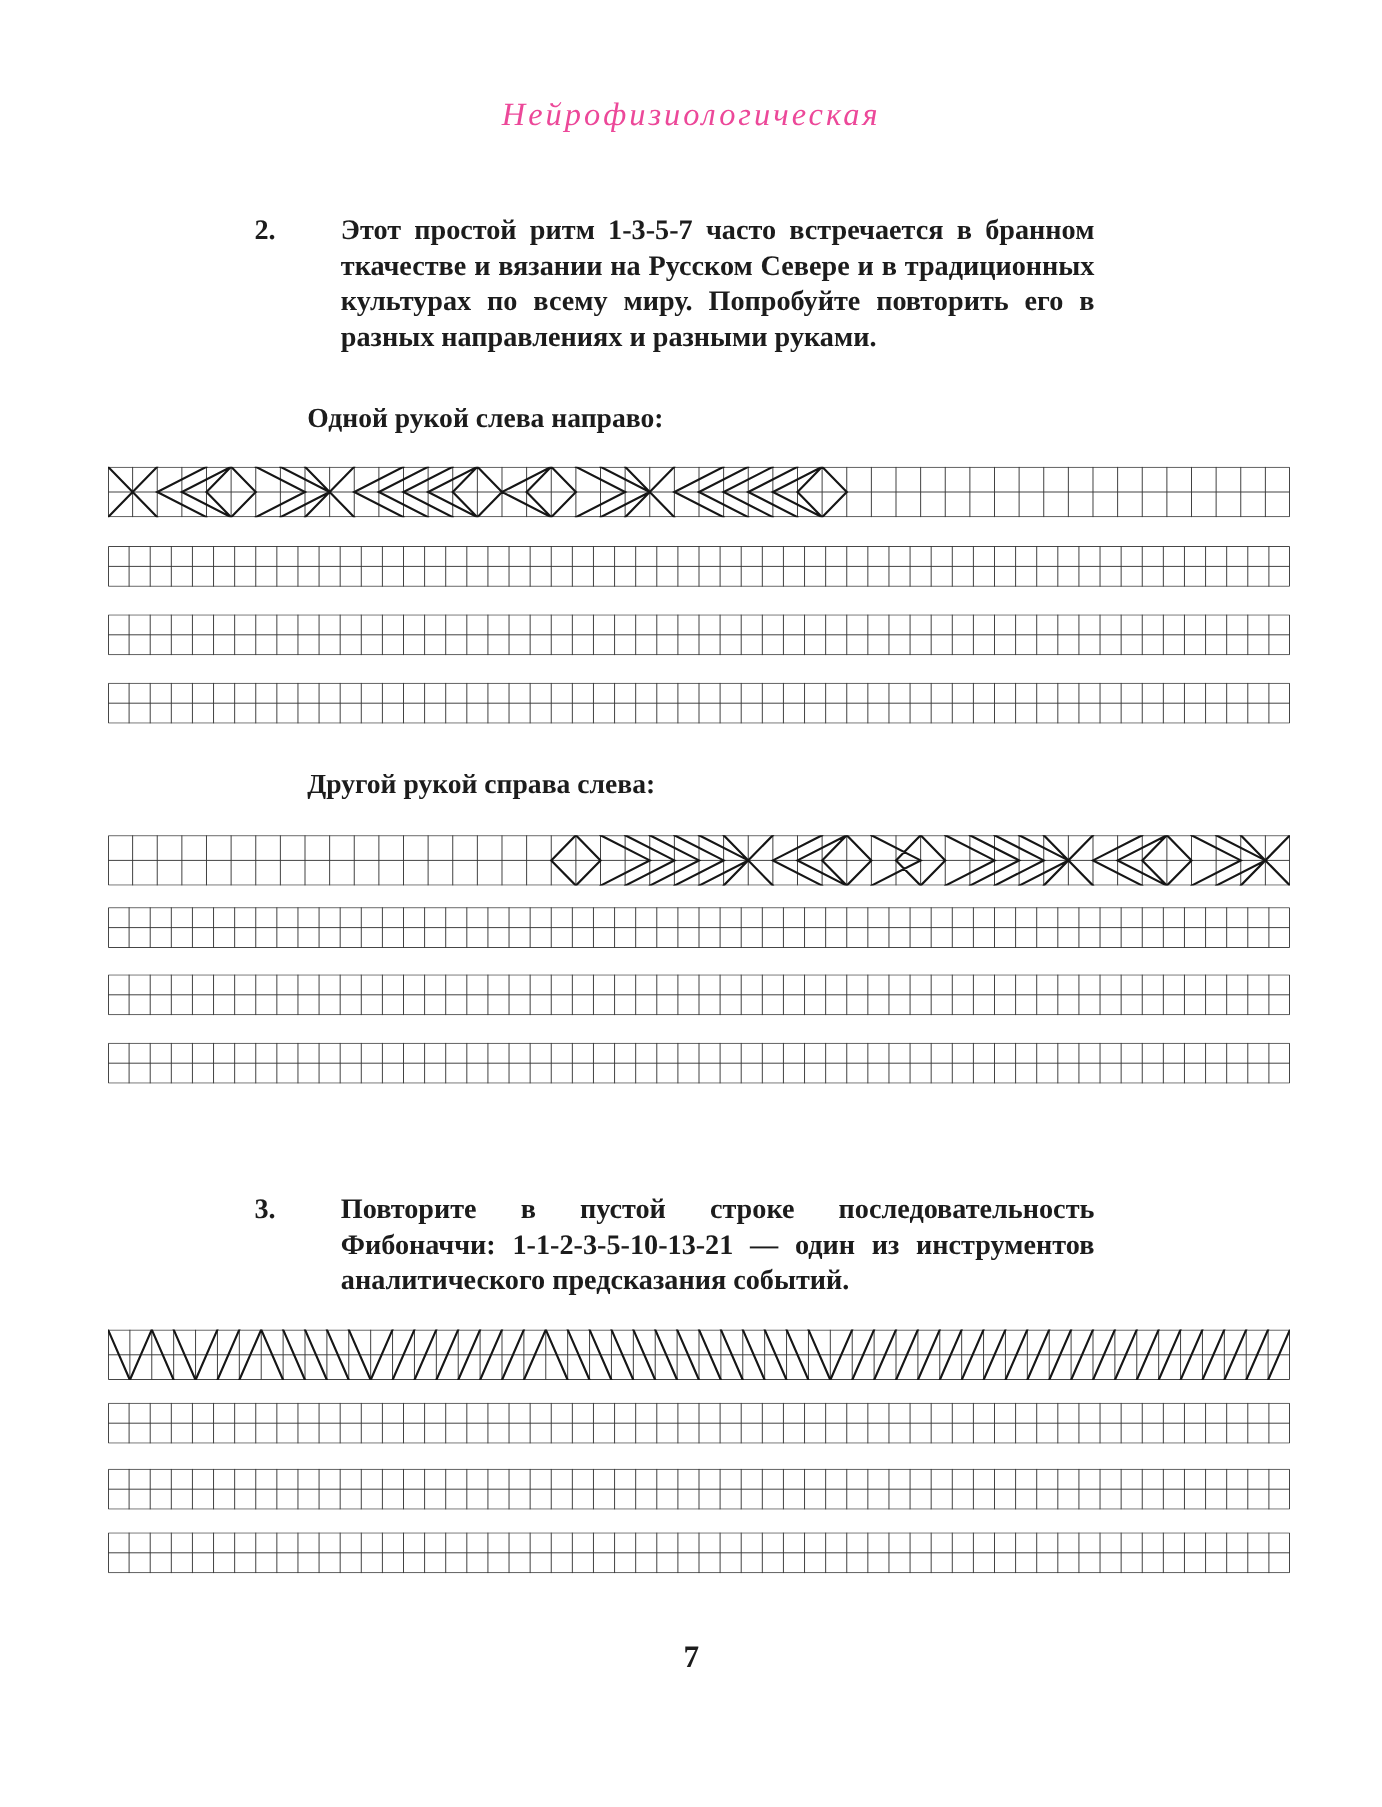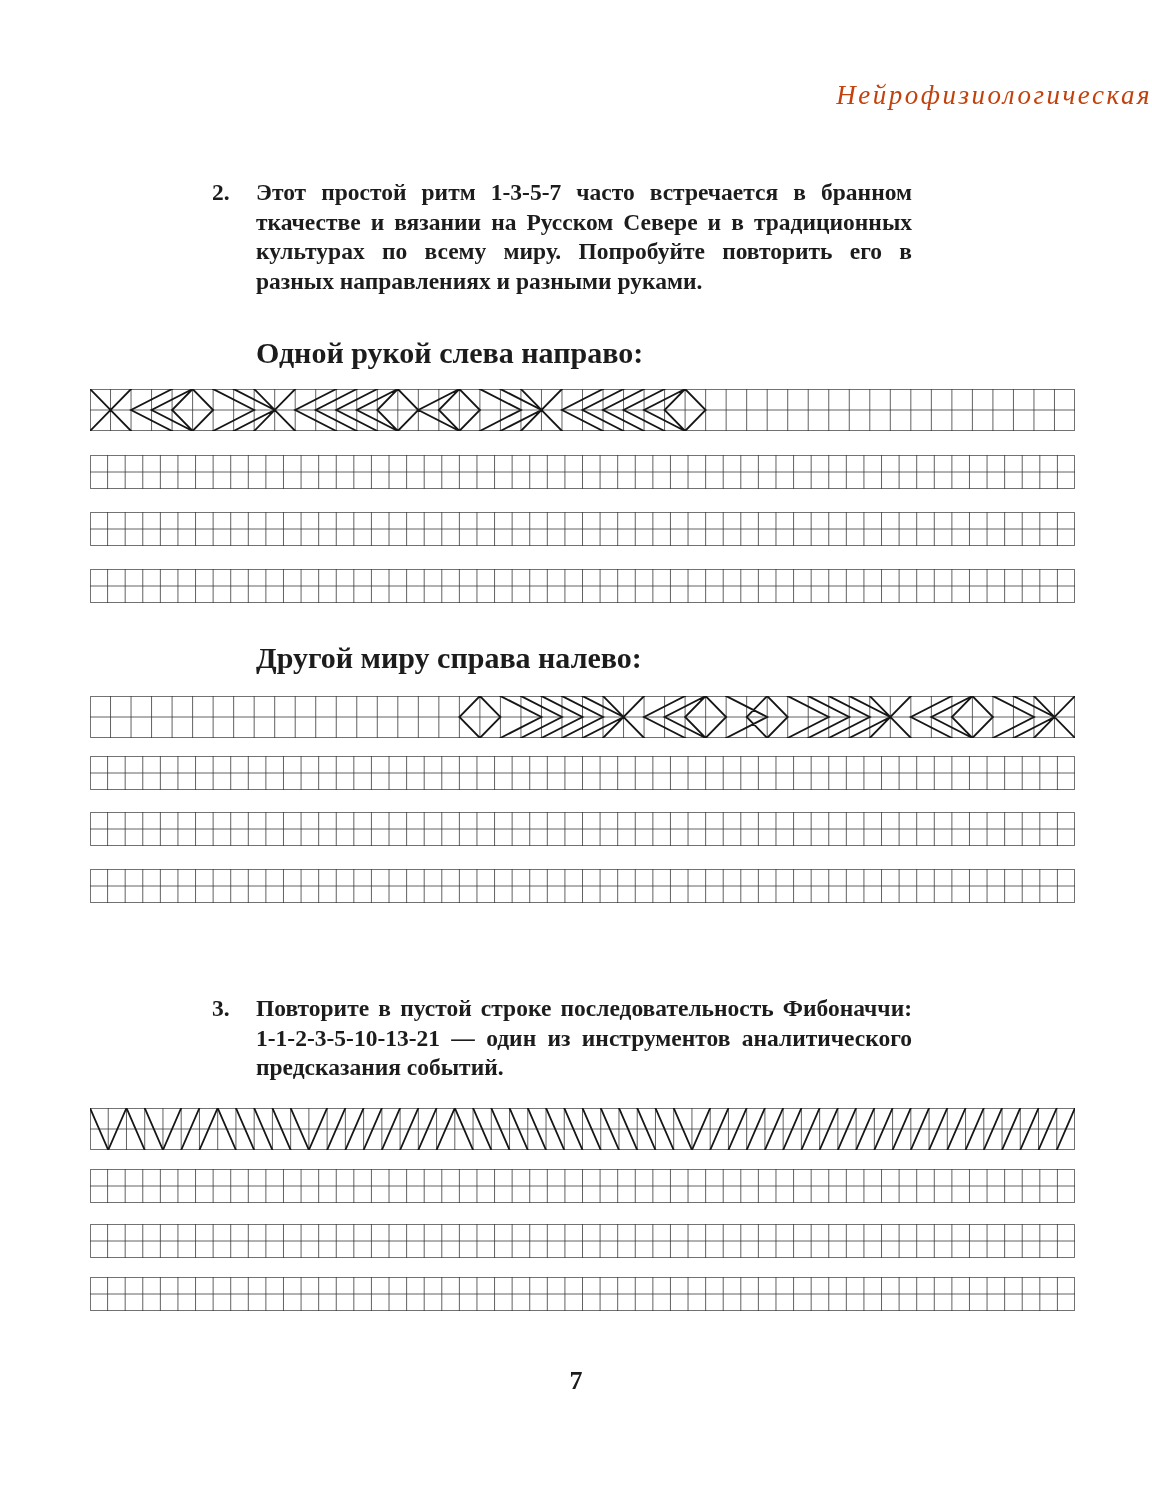--- a/index.html
+++ b/index.html
@@ -6,37 +6,38 @@
   html,body { background:#ffffff; }
   body {
     width:1152px; height:1506px; position:relative;
     font-family:"Liberation Serif", serif; color:#1c1c1c;
     overflow:hidden;
   }
   .page { position:absolute; inset:0; background:#fff; }
 
   .chapter-title {
     position:absolute; top:80px; left:0; width:100%;
-    text-align:right; font-style:italic; font-weight:normal;
-    font-size:27px; letter-spacing:2.5px; color:#c2410c;
+    text-align:center; font-style:italic; font-weight:normal;
+    font-size:27px; letter-spacing:2.5px; color:#ec4899;
   }
 
   .exercise { position:absolute; left:212px; width:700px; display:flex; }
   .ex2 { top:178px; }
   .ex3 { top:994px; }
   .ex-num {
     flex:0 0 44px; font-weight:bold; font-size:23.5px; line-height:29.5px;
   }
   .ex-text {
     flex:1; font-weight:bold; font-size:23.5px; line-height:29.5px;
     text-align:justify;
+    margin-left:28px;
   }
 
   .sublabel {
-    position:absolute; left:256px; font-weight:bold; font-size:30px;
+    position:absolute; left:256px; font-weight:bold; font-size:23px;
   }
   .label-ltr { top:336px; }
   .label-rtl { top:641px; }
 
   .strip {
     position:absolute; left:90px; width:985px; line-height:0;
   }
 
   .page-num {
     position:absolute; top:1366px; left:0; width:100%;
@@ -64,21 +65,21 @@
   <div class="strip" style="top:455px;height:34px"><svg width="985" height="34" viewBox="0 0 985 34" xmlns="http://www.w3.org/2000/svg">
         <path d="M0.4 0.4H984.6V33.6H0.4ZM17.59 0V34M35.18 0V34M52.77 0V34M70.36 0V34M87.95 0V34M105.54 0V34M123.13 0V34M140.71 0V34M158.3 0V34M175.89 0V34M193.48 0V34M211.07 0V34M228.66 0V34M246.25 0V34M263.84 0V34M281.43 0V34M299.02 0V34M316.61 0V34M334.2 0V34M351.79 0V34M369.38 0V34M386.96 0V34M404.55 0V34M422.14 0V34M439.73 0V34M457.32 0V34M474.91 0V34M492.5 0V34M510.09 0V34M527.68 0V34M545.27 0V34M562.86 0V34M580.45 0V34M598.04 0V34M615.63 0V34M633.21 0V34M650.8 0V34M668.39 0V34M685.98 0V34M703.57 0V34M721.16 0V34M738.75 0V34M756.34 0V34M773.93 0V34M791.52 0V34M809.11 0V34M826.7 0V34M844.29 0V34M861.88 0V34M879.46 0V34M897.05 0V34M914.64 0V34M932.23 0V34M949.82 0V34M967.41 0V34M0 17H985" stroke="#3a3a3a" stroke-width="0.8" fill="none"></path>
       </svg></div>
   <div class="strip" style="top:512px;height:34px"><svg width="985" height="34" viewBox="0 0 985 34" xmlns="http://www.w3.org/2000/svg">
         <path d="M0.4 0.4H984.6V33.6H0.4ZM17.59 0V34M35.18 0V34M52.77 0V34M70.36 0V34M87.95 0V34M105.54 0V34M123.13 0V34M140.71 0V34M158.3 0V34M175.89 0V34M193.48 0V34M211.07 0V34M228.66 0V34M246.25 0V34M263.84 0V34M281.43 0V34M299.02 0V34M316.61 0V34M334.2 0V34M351.79 0V34M369.38 0V34M386.96 0V34M404.55 0V34M422.14 0V34M439.73 0V34M457.32 0V34M474.91 0V34M492.5 0V34M510.09 0V34M527.68 0V34M545.27 0V34M562.86 0V34M580.45 0V34M598.04 0V34M615.63 0V34M633.21 0V34M650.8 0V34M668.39 0V34M685.98 0V34M703.57 0V34M721.16 0V34M738.75 0V34M756.34 0V34M773.93 0V34M791.52 0V34M809.11 0V34M826.7 0V34M844.29 0V34M861.88 0V34M879.46 0V34M897.05 0V34M914.64 0V34M932.23 0V34M949.82 0V34M967.41 0V34M0 17H985" stroke="#3a3a3a" stroke-width="0.8" fill="none"></path>
       </svg></div>
   <div class="strip" style="top:569px;height:34px"><svg width="985" height="34" viewBox="0 0 985 34" xmlns="http://www.w3.org/2000/svg">
         <path d="M0.4 0.4H984.6V33.6H0.4ZM17.59 0V34M35.18 0V34M52.77 0V34M70.36 0V34M87.95 0V34M105.54 0V34M123.13 0V34M140.71 0V34M158.3 0V34M175.89 0V34M193.48 0V34M211.07 0V34M228.66 0V34M246.25 0V34M263.84 0V34M281.43 0V34M299.02 0V34M316.61 0V34M334.2 0V34M351.79 0V34M369.38 0V34M386.96 0V34M404.55 0V34M422.14 0V34M439.73 0V34M457.32 0V34M474.91 0V34M492.5 0V34M510.09 0V34M527.68 0V34M545.27 0V34M562.86 0V34M580.45 0V34M598.04 0V34M615.63 0V34M633.21 0V34M650.8 0V34M668.39 0V34M685.98 0V34M703.57 0V34M721.16 0V34M738.75 0V34M756.34 0V34M773.93 0V34M791.52 0V34M809.11 0V34M826.7 0V34M844.29 0V34M861.88 0V34M879.46 0V34M897.05 0V34M914.64 0V34M932.23 0V34M949.82 0V34M967.41 0V34M0 17H985" stroke="#3a3a3a" stroke-width="0.8" fill="none"></path>
       </svg></div>
 
-  <div class="sublabel label-rtl">Другой миру справа налево:</div>
+  <div class="sublabel label-rtl">Другой рукой справа слева:</div>
 
   <div class="strip" style="top:696px;height:42px"><svg width="985" height="42" viewBox="0 0 985 42" xmlns="http://www.w3.org/2000/svg">
         <path d="M0.4 0.4H984.6V41.6H0.4ZM20.52 0V42M41.04 0V42M61.56 0V42M82.08 0V42M102.6 0V42M123.13 0V42M143.65 0V42M164.17 0V42M184.69 0V42M205.21 0V42M225.73 0V42M246.25 0V42M266.77 0V42M287.29 0V42M307.81 0V42M328.33 0V42M348.85 0V42M369.38 0V42M389.9 0V42M410.42 0V42M430.94 0V42M451.46 0V42M471.98 0V42M492.5 0V42M513.02 0V42M533.54 0V42M554.06 0V42M574.58 0V42M595.1 0V42M615.63 0V42M636.15 0V42M656.67 0V42M677.19 0V42M697.71 0V42M718.23 0V42M738.75 0V42M759.27 0V42M779.79 0V42M800.31 0V42M820.83 0V42M841.35 0V42M861.88 0V42M882.4 0V42M902.92 0V42M923.44 0V42M943.96 0V42M964.48 0V42M0 21H985" stroke="#3a3a3a" stroke-width="0.8" fill="none"></path>
         <path d="M20.52 0L41.04 21L20.52 42L0 21ZM41.04 0L82.08 21L41.04 42M61.56 0L102.6 21L61.56 42M82.08 0L123.13 21L82.08 42M102.6 0L143.65 21L102.6 42M123.12 0L164.17 21L123.12 42M143.65 0L184.69 42M184.69 0L143.65 42M225.73 0L184.69 21L225.73 42M246.25 0L205.21 21L246.25 42M246.25 0L266.77 21L246.25 42L225.73 21ZM266.77 0L307.81 21L266.77 42M307.81 0L328.33 21L307.81 42L287.29 21ZM328.33 0L369.38 21L328.33 42M348.85 0L389.9 21L348.85 42M369.37 0L410.42 21L369.37 42M389.9 0L430.94 21L389.9 42M410.42 0L451.46 42M451.46 0L410.42 42M492.5 0L451.46 21L492.5 42M513.02 0L471.98 21L513.02 42M513.02 0L533.54 21L513.02 42L492.5 21ZM533.54 0L574.58 21L533.54 42M554.06 0L595.1 21L554.06 42M574.58 0L615.62 42M615.62 0L574.58 42" transform="translate(369.38,0)" stroke="#161616" stroke-width="1.8" fill="none" stroke-linejoin="miter" stroke-linecap="square"></path>
       </svg></div>
   <div class="strip" style="top:756px;height:34px"><svg width="985" height="34" viewBox="0 0 985 34" xmlns="http://www.w3.org/2000/svg">
         <path d="M0.4 0.4H984.6V33.6H0.4ZM17.59 0V34M35.18 0V34M52.77 0V34M70.36 0V34M87.95 0V34M105.54 0V34M123.13 0V34M140.71 0V34M158.3 0V34M175.89 0V34M193.48 0V34M211.07 0V34M228.66 0V34M246.25 0V34M263.84 0V34M281.43 0V34M299.02 0V34M316.61 0V34M334.2 0V34M351.79 0V34M369.38 0V34M386.96 0V34M404.55 0V34M422.14 0V34M439.73 0V34M457.32 0V34M474.91 0V34M492.5 0V34M510.09 0V34M527.68 0V34M545.27 0V34M562.86 0V34M580.45 0V34M598.04 0V34M615.63 0V34M633.21 0V34M650.8 0V34M668.39 0V34M685.98 0V34M703.57 0V34M721.16 0V34M738.75 0V34M756.34 0V34M773.93 0V34M791.52 0V34M809.11 0V34M826.7 0V34M844.29 0V34M861.88 0V34M879.46 0V34M897.05 0V34M914.64 0V34M932.23 0V34M949.82 0V34M967.41 0V34M0 17H985" stroke="#3a3a3a" stroke-width="0.8" fill="none"></path>
       </svg></div>
   <div class="strip" style="top:812px;height:34px"><svg width="985" height="34" viewBox="0 0 985 34" xmlns="http://www.w3.org/2000/svg">
         <path d="M0.4 0.4H984.6V33.6H0.4ZM17.59 0V34M35.18 0V34M52.77 0V34M70.36 0V34M87.95 0V34M105.54 0V34M123.13 0V34M140.71 0V34M158.3 0V34M175.89 0V34M193.48 0V34M211.07 0V34M228.66 0V34M246.25 0V34M263.84 0V34M281.43 0V34M299.02 0V34M316.61 0V34M334.2 0V34M351.79 0V34M369.38 0V34M386.96 0V34M404.55 0V34M422.14 0V34M439.73 0V34M457.32 0V34M474.91 0V34M492.5 0V34M510.09 0V34M527.68 0V34M545.27 0V34M562.86 0V34M580.45 0V34M598.04 0V34M615.63 0V34M633.21 0V34M650.8 0V34M668.39 0V34M685.98 0V34M703.57 0V34M721.16 0V34M738.75 0V34M756.34 0V34M773.93 0V34M791.52 0V34M809.11 0V34M826.7 0V34M844.29 0V34M861.88 0V34M879.46 0V34M897.05 0V34M914.64 0V34M932.23 0V34M949.82 0V34M967.41 0V34M0 17H985" stroke="#3a3a3a" stroke-width="0.8" fill="none"></path>

